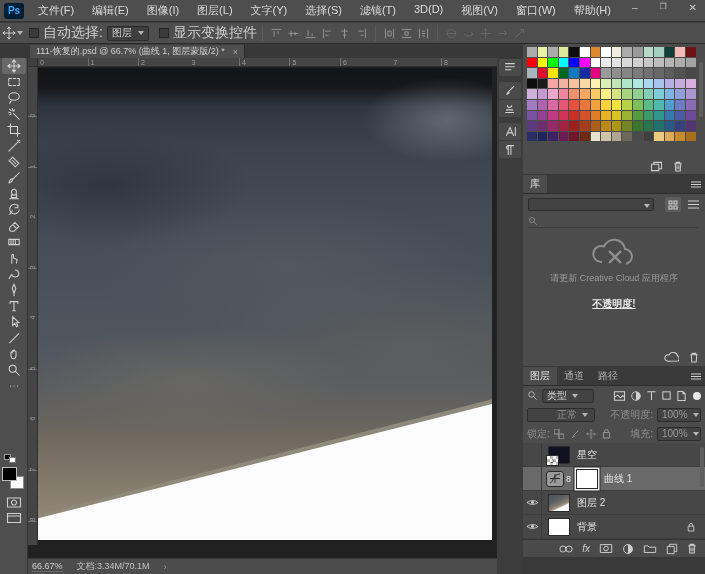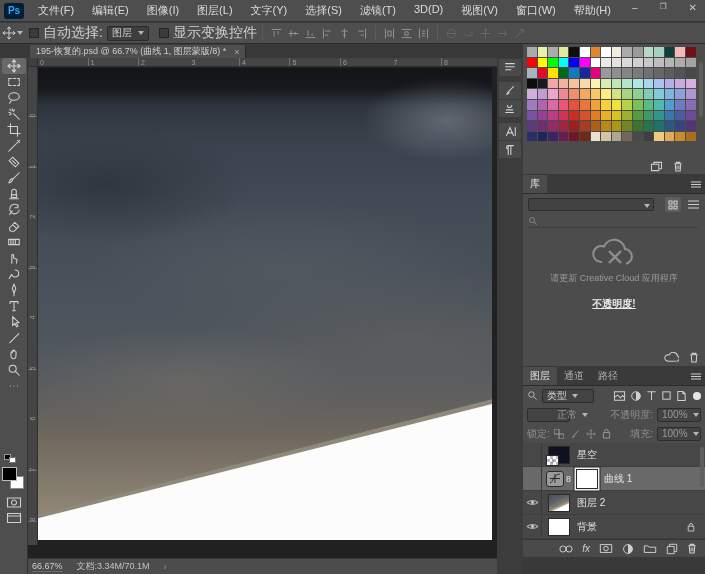--- a/index.html
+++ b/index.html
@@ -243,21 +243,21 @@
           <svg width="15" height="13" viewBox="0 0 16 14">
             <path class="ic" d="M1.5 2.5 H14.5 V11.5 H1.5 Z M10.5 2.5 V11.5"></path>
           </svg>
         </div>
       <span class="caret"></span>
     </div>
   </div>
 
   <div class="tabbar">
     <div class="doctab">
-      <span>195-恢复的.psd @ 66.7% (曲线 1, 图层蒙版/8) *</span>
+      <span>111-恢复的.psd @ 66.7% (曲线 1, 图层蒙版/2) *</span>
       <span class="close">×</span>
     </div>
   </div>
 
   <div class="tools">
     <div>
         <div class="tool selected">
           <svg width="14" height="14" viewBox="0 0 16 16">
             <path d="M8 1 L8 15 M1 8 L15 8 M8 1 L6 3.5 M8 1 L10 3.5 M8 15 L6 12.5 M8 15 L10 12.5 M1 8 L3.5 6 M1 8 L3.5 10 M15 8 L12.5 6 M15 8 L12.5 10" stroke="#d2d2d2" fill="none" stroke-width="1.2" stroke-linecap="round"></path>
           </svg>
@@ -702,21 +702,21 @@
             </svg>
           </span>
         <span>
             <svg width="11" height="12" viewBox="0 0 12 13">
               <path class="ic" d="M2 1.5 H7.5 L10 4 V11.5 H2 Z M7.5 1.5 V4 H10"></path>
             </svg>
           </span>
         <span style="width:8px;height:8px;border-radius:50%;background:#e6e6e6;margin-left:2px;"></span>
       </div>
       <div class="lrow">
-        <div class="ddmini" style="width:43px;padding-left:29px;">
+        <div class="ddmini" style="width:68px;padding-left:29px;">
           <span>正常</span>
             <span class="caret"></span>
         </div>
         <span style="flex:1"></span>
         <span class="dimtxt">不透明度:</span>
         <div class="ddmini" style="width:44px;">
           <span>100%</span>
             <span class="caret"></span>
         </div>
       </div>

